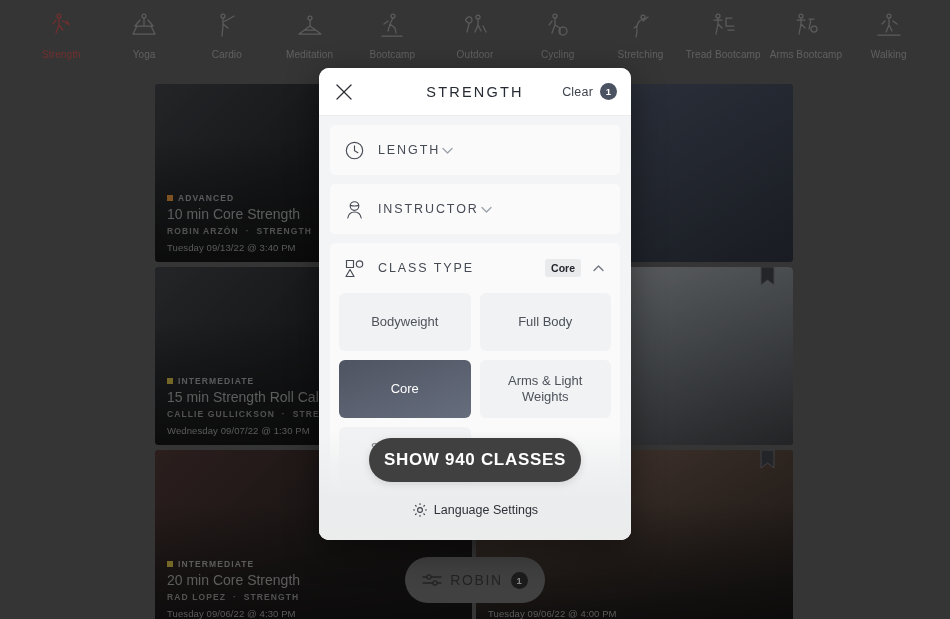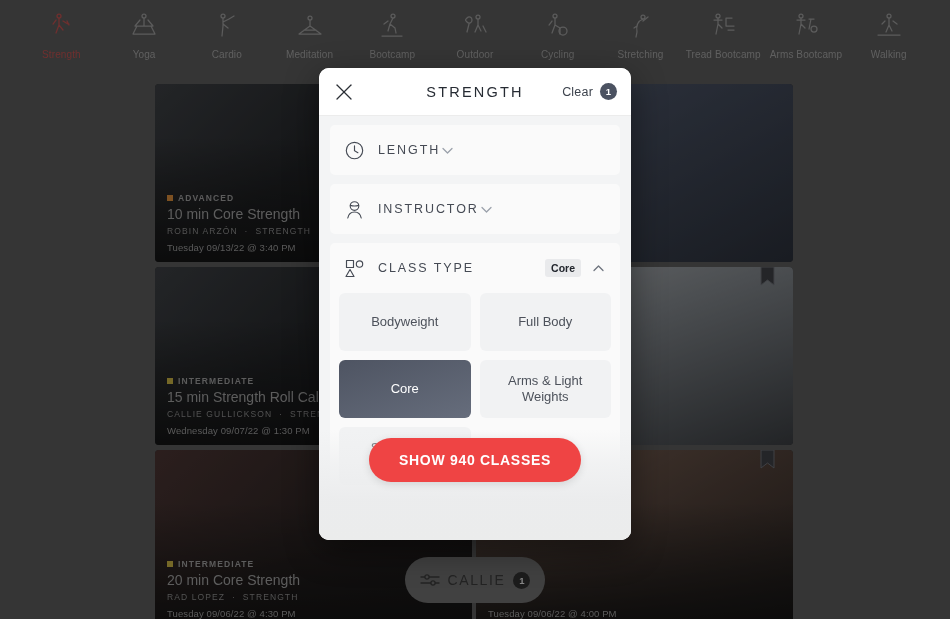--- a/index.html
+++ b/index.html
@@ -55,21 +55,21 @@
   .diff { display: flex; align-items: center; gap: 5px; margin-bottom: 3px; }
   .diff-dot { width: 6px; height: 6px; display: inline-block; }
   .diff-label {
     font-size: 8.5px; font-weight: bold; letter-spacing: 1.1px; color: #8d8d8d;
   }
   .card-title {
     font-size: 14px; color: #8f8f8f; line-height: 17px; margin-bottom: 3px;
     white-space: nowrap; overflow: hidden;
   }
   .card-meta {
-    font-size: 8.5px; font-weight: normal; letter-spacing: 1.1px; color: #7d7d7d;
+    font-size: 8.5px; font-weight: bold; letter-spacing: 1.1px; color: #7d7d7d;
     margin-bottom: 6px; white-space: nowrap; overflow: hidden;
   }
   .card-time {
     font-size: 9.5px; font-weight: normal; color: #8a8a8a; letter-spacing: .1px;
   }
   .bookmark {
     position: absolute; top: 0; right: 18px; width: 15px; height: 20px;
     cursor: pointer;
   }
   .bookmark svg { width: 15px; height: 20px; display: block; }
@@ -167,22 +167,22 @@
   }
 
   
   .m-fade {
     position: absolute; left: 0; right: 0; bottom: 0; height: 110px;
     background: linear-gradient(to bottom, rgba(243,244,245,0) 0%, rgba(238,239,240,.72) 30%, rgba(235,236,237,.96) 62%, #ebecec 100%);
     pointer-events: none;
   }
   .cta {
     position: absolute; left: 50px; right: 50px; bottom: 58px;
-    height: 44px; border-radius: 22px; background: #ef4444;
-    color: #fff; font-size: 14px; font-weight: bold; letter-spacing: .7px;
+    height: 44px; border-radius: 22px; background: #404040;
+    color: #fff; font-size: 17px; font-weight: bold; letter-spacing: .7px;
     display: flex; align-items: center; justify-content: center; cursor: pointer;
     box-shadow: 0 2px 8px rgba(0,0,0,.12);
   }
   .lang {
     position: absolute; left: 0; right: 0; bottom: 22px;
     display: flex; align-items: center; justify-content: center; gap: 6px;
     cursor: pointer;
   }
   .lang-ico { width: 16px; height: 16px; }
   .lang-ico svg { width: 16px; height: 16px; display: block; }
@@ -367,21 +367,21 @@
 
     <div class="filter-pill">
       <span class="fi-ico">
         <svg viewBox="0 0 20 14" fill="none" stroke="#2b2b2b" stroke-width="1.3" stroke-linecap="round">
           <line x1="1" y1="4" x2="19" y2="4"></line>
             <line x1="1" y1="10" x2="19" y2="10"></line>
           <circle cx="7" cy="4" r="2.1" fill="#606060"></circle>
             <circle cx="13" cy="10" r="2.1" fill="#606060"></circle>
         </svg>
       </span>
-      <span class="fi-text">CALLIE</span>
+      <span class="fi-text">ROBIN</span>
       <span class="fi-badge">1</span>
     </div>
   </div>
 
   <div id="dim"></div>
 
   <div id="modal">
 
     <div class="m-head">
       <span class="m-close">
@@ -458,15 +458,24 @@
               <div class="chip">Arms &amp; Light Weights</div>
               <div class="chip">Strength for Runners</div>
             </div>
           </div>
         </div>
 
       <div class="m-fade"></div>
 
       <div class="cta">SHOW 940 CLASSES</div>
 
+      <div class="lang">
+        <span class="lang-ico">
+          <svg viewBox="0 0 16 16" fill="none" stroke="#3a3f47" stroke-width="1.1">
+            <circle cx="8" cy="8" r="2.4"></circle>
+            <path d="M8 1.2v1.8M8 13v1.8M1.2 8h1.8M13 8h1.8M3.2 3.2l1.3 1.3M11.5 11.5l1.3 1.3M12.8 3.2l-1.3 1.3M4.5 11.5l-1.3 1.3"></path>
+          </svg>
+        </span>
+        <span class="lang-text">Language Settings</span>
+      </div>
     </div>
   </div>
 </div>
 
 </body></html>

